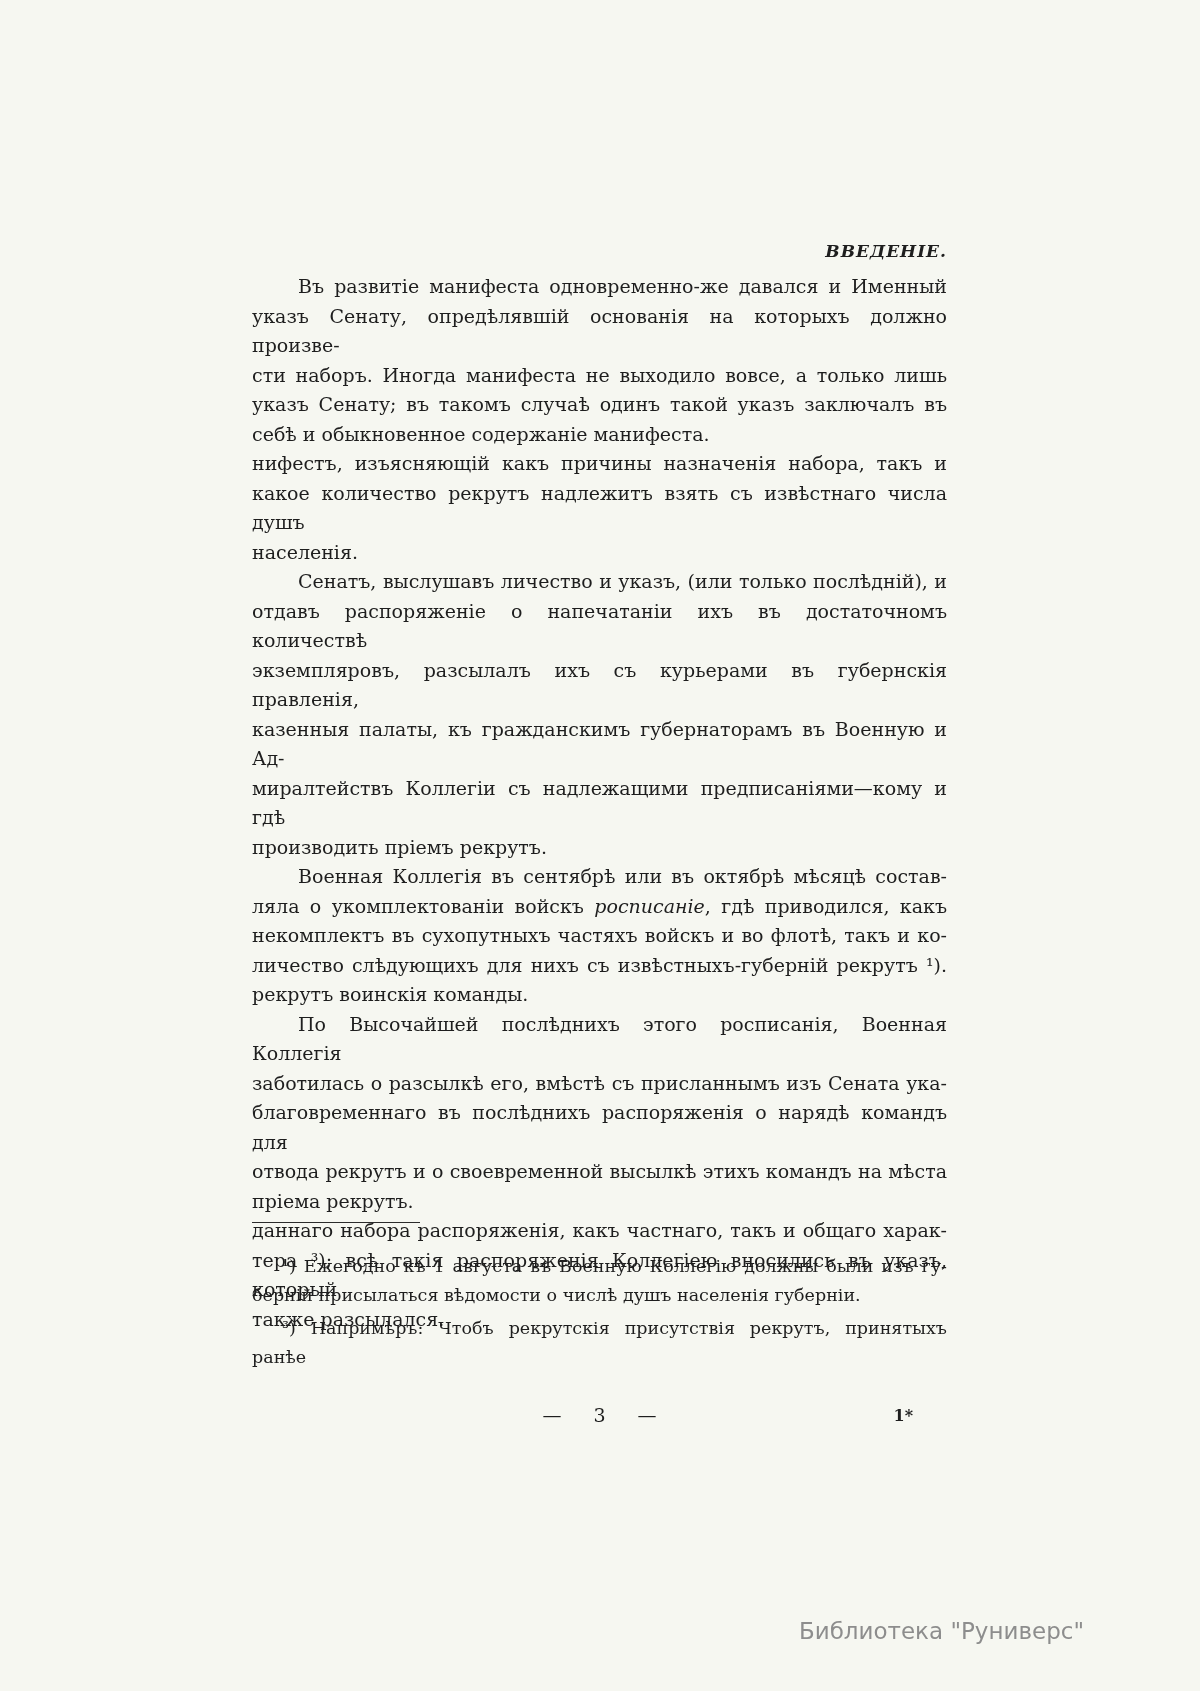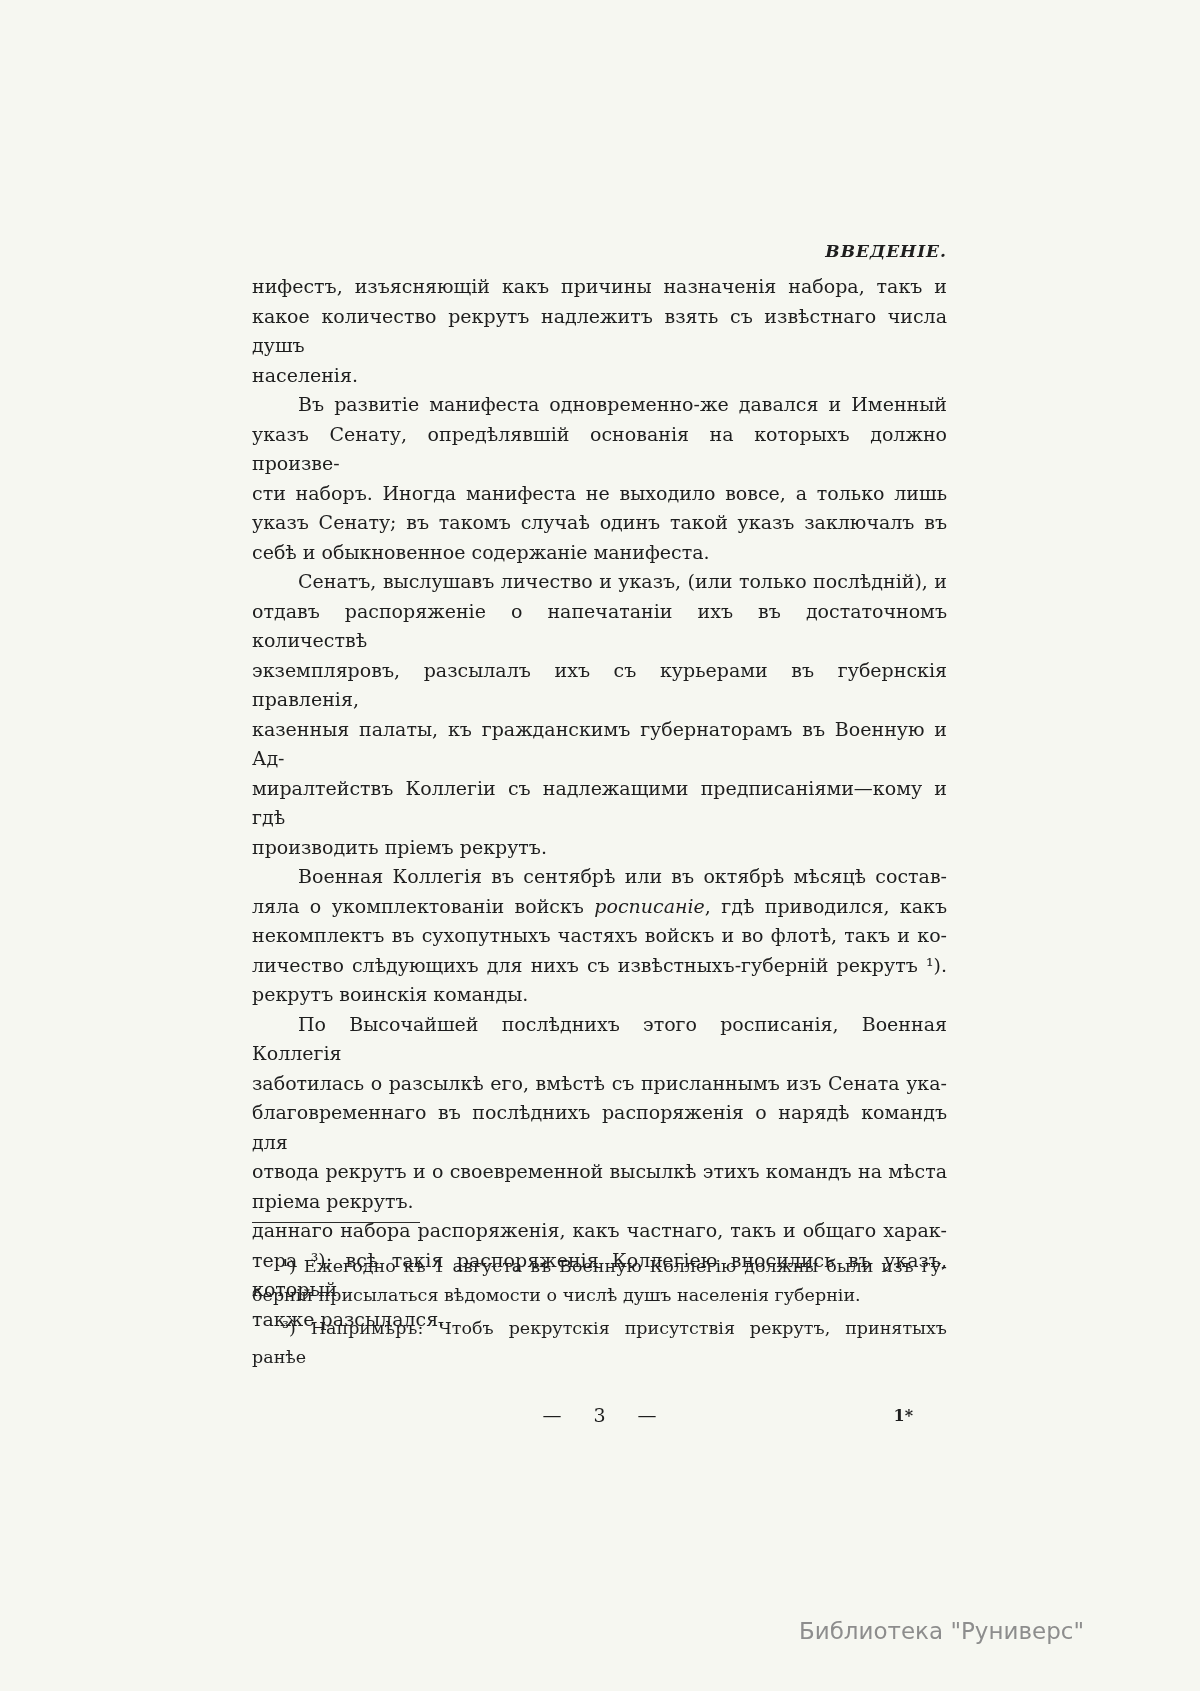--- a/index.html
+++ b/index.html
@@ -62,31 +62,31 @@
 </head>
 <body>
 
 <div class="page">
 
   <div class="running-head">ВВЕДЕНІЕ.</div>
 
   <div class="body-text">
 
     <div class="para">
-      <div class="line">нифестъ, изъясняющій какъ причины назначенія набора, такъ и</div>
-      <div class="line">какое количество рекрутъ надлежитъ взять съ извѣстнаго числа душъ</div>
-      <div class="line last">населенія.</div>
-    </div>
-
-    <div class="para">
       <div class="line indent">Въ развитіе манифеста одновременно-же давался и Именный</div>
       <div class="line">указъ Сенату, опредѣлявшій основанія на которыхъ должно произве-</div>
       <div class="line">сти наборъ. Иногда манифеста не выходило вовсе, а только лишь</div>
       <div class="line">указъ Сенату; въ такомъ случаѣ одинъ такой указъ заключалъ въ</div>
       <div class="line last">себѣ и обыкновенное содержаніе манифеста.</div>
+    </div>
+
+    <div class="para">
+      <div class="line">нифестъ, изъясняющій какъ причины назначенія набора, такъ и</div>
+      <div class="line">какое количество рекрутъ надлежитъ взять съ извѣстнаго числа душъ</div>
+      <div class="line last">населенія.</div>
     </div>
 
     <div class="para">
       <div class="line indent">Сенатъ, выслушавъ личество и указъ, (или только послѣдній), и</div>
       <div class="line">отдавъ распоряженіе о напечатаніи ихъ въ достаточномъ количествѣ</div>
       <div class="line">экземпляровъ, разсылалъ ихъ съ курьерами въ губернскія правленія,</div>
       <div class="line">казенныя палаты, къ гражданскимъ губернаторамъ въ Военную и Ад-</div>
       <div class="line">миралтействъ Коллегіи съ надлежащими предписаніями—кому и гдѣ</div>
       <div class="line last">производить пріемъ рекрутъ.</div>
     </div>

